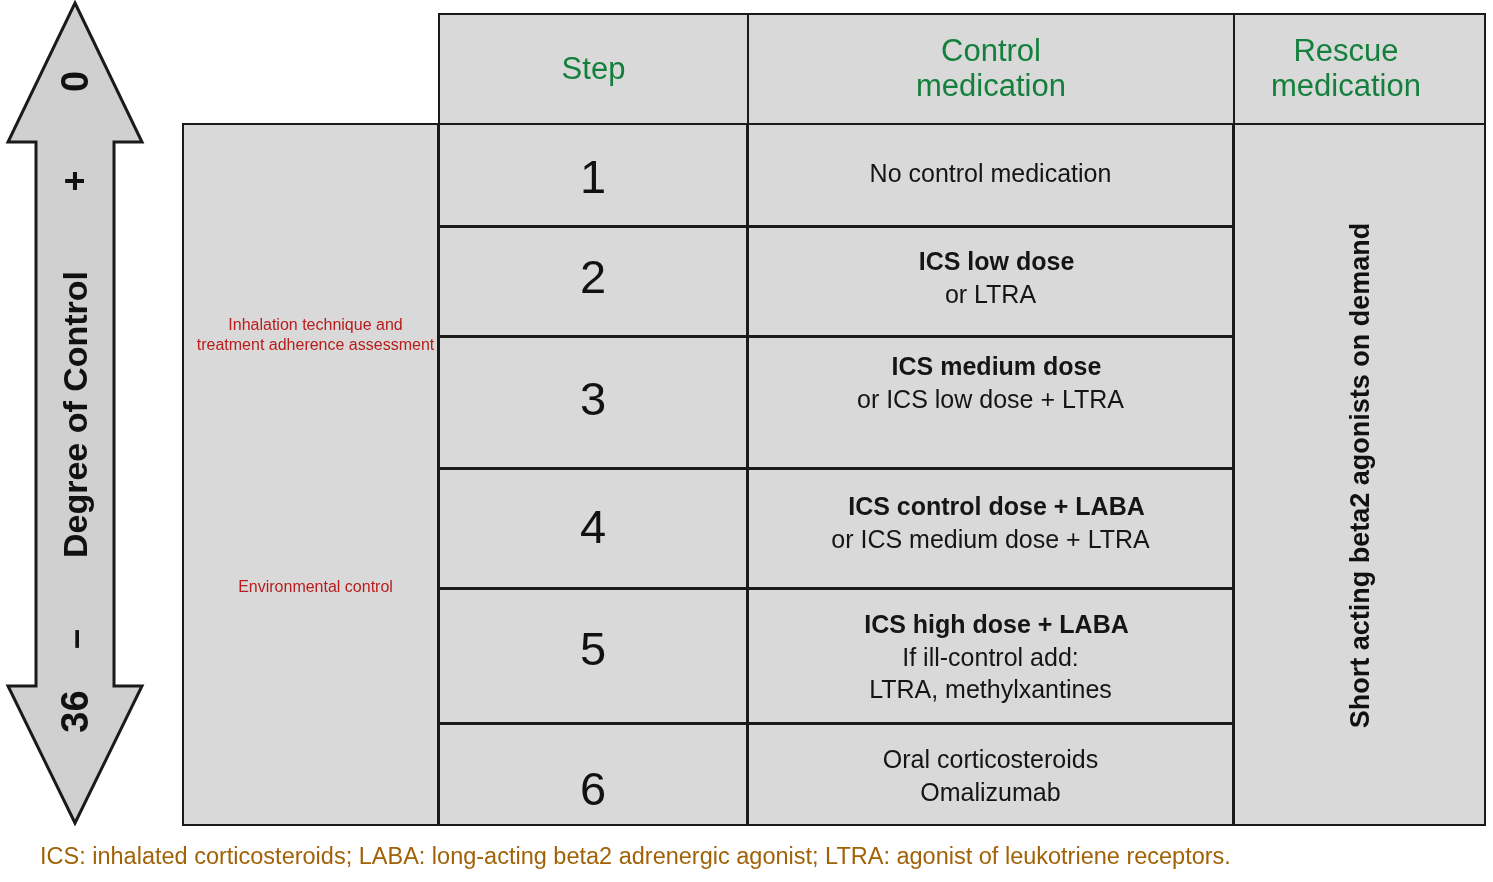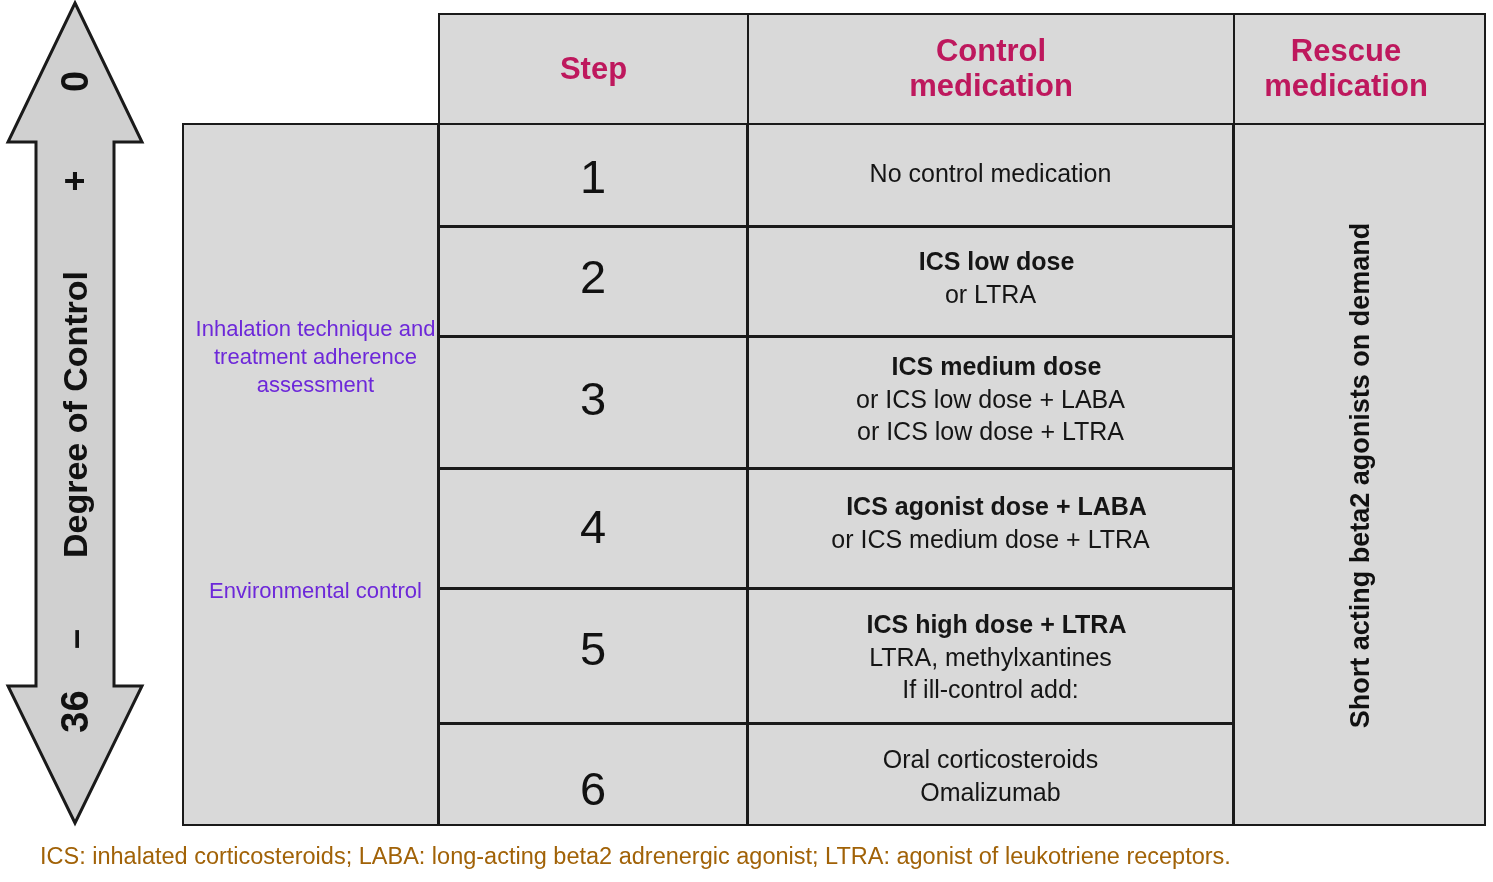--- a/index.html
+++ b/index.html
@@ -83,22 +83,21 @@
     border-bottom: none;
     display: flex;
   }
   .hcell {
     display: flex;
     align-items: center;
     justify-content: center;
     text-align: center;
     font-size: 31px;
     line-height: 1.12;
-    color: #be185d;
-    font-weight: bold;
+    color: #15803d;
   }
   #header-step   { width: 309px; border-right: 2.5px solid #1a1a1a; }
   #header-control{ width: 486px; border-right: 2.5px solid #1a1a1a; }
   #header-rescue { width: 222px; }
 
   
   #body-box {
     left: 182px; top: 123px;
     width: 1304px; height: 703px;
   }
@@ -122,23 +121,23 @@
     height: 2.5px;
     background: #1a1a1a;
   }
 
   
   .mgmt-note {
     position: absolute;
     left: 10px;
     width: 243px;
     text-align: center;
-    font-size: 22px;
+    font-size: 16px;
     line-height: 1.28;
-    color: #6d28d9;
+    color: #b91c1c;
   }
   #mgmt-note-0 { top: 190px; }
   #mgmt-note-1 { top: 452px; }
 
   
   .step-num {
     position: absolute;
     left: 256px;
     width: 306px;
     text-align: center;
@@ -250,33 +249,32 @@
       <span class="med-alt">No control medication</span>
     </div>
 
     <div class="med-cell" style="top:120px">
       <span class="med-primary">ICS low dose</span>
       <span class="med-alt">or LTRA</span>
     </div>
 
     <div class="med-cell" style="top:225px">
       <span class="med-primary">ICS medium dose</span>
-      <span class="med-alt">or ICS low dose + LABA</span>
       <span class="med-alt">or ICS low dose + LTRA</span>
     </div>
 
     <div class="med-cell" style="top:365px">
-      <span class="med-primary">ICS agonist dose + LABA</span>
+      <span class="med-primary">ICS control dose + LABA</span>
       <span class="med-alt">or ICS medium dose + LTRA</span>
     </div>
 
     <div class="med-cell" style="top:483px">
-      <span class="med-primary">ICS high dose + LTRA</span>
+      <span class="med-primary">ICS high dose + LABA</span>
+      <span class="med-alt">If ill-control add:</span>
       <span class="med-alt">LTRA, methylxantines</span>
-      <span class="med-alt">If ill-control add:</span>
     </div>
 
     <div class="med-cell" style="top:618px">
       <span class="med-alt">Oral corticosteroids</span>
       <span class="med-alt">Omalizumab</span>
     </div>
 
     <div id="rescue-text">
       <span>Short acting beta2 agonists on demand</span>
     </div>

